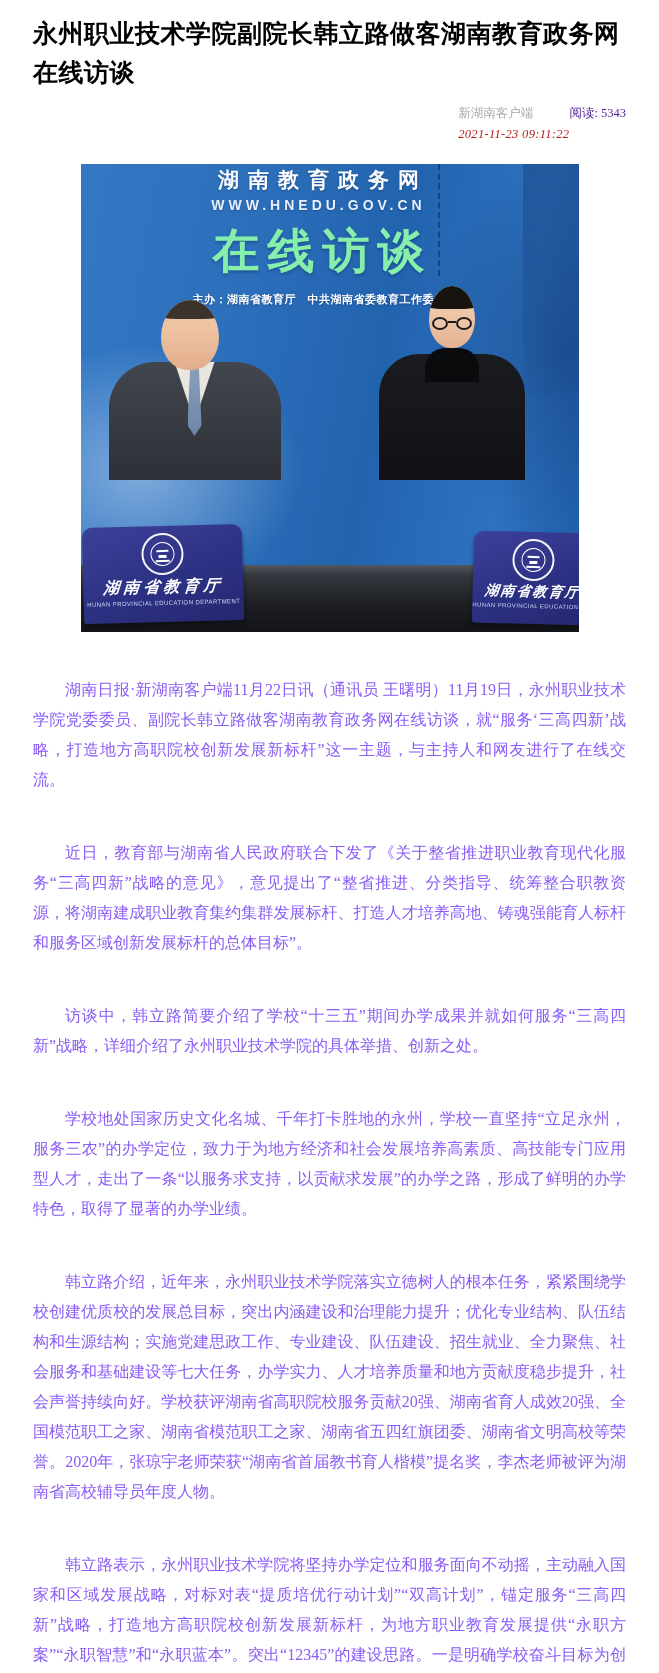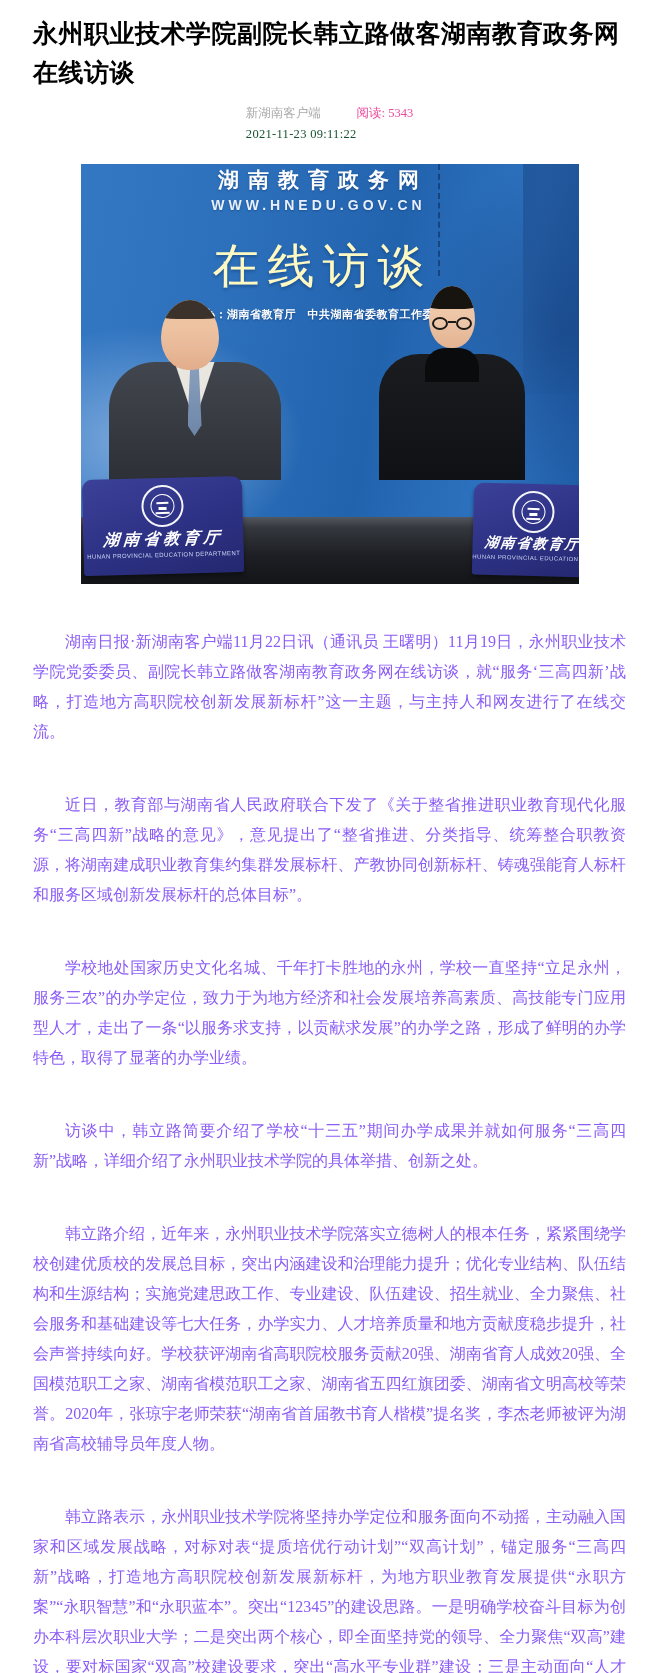--- a/index.html
+++ b/index.html
@@ -15,33 +15,33 @@
   .title {
     font-size: 25px;
     line-height: 39px;
     font-weight: 700;
     color: #000000;
     letter-spacing: 0.5px;
   }
   .meta-row {
     margin-top: 13px;
     display: flex;
-    justify-content: center;
+    justify-content: flex-end;
     align-items: flex-start;
   }
   .meta-left { display: flex; flex-direction: column; gap: 5px; }
   .source { font-size: 12.5px; color: #a9a9a9; }
-  .pubtime { font-size: 12.5px; color: #14532d; letter-spacing: .3px; }
-  .read { font-size: 12.5px; color: #ec4899; }
+  .pubtime { font-size: 12.5px; color: #b91c1c; letter-spacing: .3px; font-style: italic; }
+  .read { font-size: 12.5px; color: #4c1d95; }
 
   
   .photo {
     position: relative;
     width: 498px;
-    height: 420px;
+    height: 468px;
     margin: 22px auto 0;
     overflow: hidden;
     background: #2a6cb5;
   }
   .photo-bg {
     position: absolute; inset: 0;
     background:
       radial-gradient(ellipse 45% 38% at 12% 66%, rgba(190,216,245,.55), rgba(190,216,245,0) 72%),
       radial-gradient(ellipse 40% 60% at 97% 40%, rgba(10,40,95,.38), rgba(10,40,95,0) 70%),
       linear-gradient(100deg, #3478c4 0%, #2c6fba 30%, #2263ae 58%, #2e73c0 82%, #1f5da8 100%);
@@ -64,22 +64,22 @@
     letter-spacing: 9px; padding-left: 9px; white-space: nowrap;
     text-shadow: 0 1px 2px rgba(0,30,80,.35);
   }
   .b-url {
     font-family: "Liberation Sans", sans-serif;
     font-size: 14px; font-weight: 700; color: #e9f0fb;
     letter-spacing: 4px; margin-top: 3px; white-space: nowrap;
     text-shadow: 0 1px 2px rgba(0,30,80,.3);
   }
   .b-program {
-    font-size: 47px; font-weight: 400; color: #fef9c3;
-    letter-spacing: 8px; padding-left: 8px; margin-top: 22px; white-space: nowrap;
+    font-size: 47px; font-weight: 700; color: #86efac;
+    letter-spacing: 8px; padding-left: 8px; margin-top: 7px; white-space: nowrap;
     text-shadow: 0 2px 3px rgba(0,25,70,.3);
   }
   .b-org {
     font-family: "Liberation Sans", sans-serif;
     font-size: 11px; font-weight: 700; color: #ffffff;
     margin-top: 9px; white-space: nowrap; letter-spacing: .5px;
     text-shadow: 0 1px 2px rgba(0,30,80,.35);
   }
 
   
@@ -244,20 +244,20 @@
       <div class="seal">
           <div class="seal-inner"></div>
         </div>
       <div class="seal-cn">湖南省教育厅</div>
       <div class="seal-en">HUNAN PROVINCIAL EDUCATION DEPARTMENT</div>
     </div>
   </div>
 
   <div class="body-text">
       <p class="para">湖南日报·新湖南客户端11月22日讯（通讯员 王曙明）11月19日，永州职业技术学院党委委员、副院长韩立路做客湖南教育政务网在线访谈，就“服务‘三高四新’战略，打造地方高职院校创新发展新标杆”这一主题，与主持人和网友进行了在线交流。</p>
-      <p class="para">近日，教育部与湖南省人民政府联合下发了《关于整省推进职业教育现代化服务“三高四新”战略的意见》，意见提出了“整省推进、分类指导、统筹整合职教资源，将湖南建成职业教育集约集群发展标杆、产教协同创新标杆、铸魂强能育人标杆和服务区域创新发展标杆的总体目标”。</p>
+      <p class="para">近日，教育部与湖南省人民政府联合下发了《关于整省推进职业教育现代化服务“三高四新”战略的意见》，意见提出了“整省推进、分类指导、统筹整合职教资源，将湖南建成职业教育集约集群发展标杆、打造人才培养高地、铸魂强能育人标杆和服务区域创新发展标杆的总体目标”。</p>
+      <p class="para">访谈中，韩立路简要介绍了学校“十三五”期间办学成果并就如何服务“三高四新”战略，详细介绍了永州职业技术学院的具体举措、创新之处。</p>
       <p class="para">学校地处国家历史文化名城、千年打卡胜地的永州，学校一直坚持“立足永州，服务三农”的办学定位，致力于为地方经济和社会发展培养高素质、高技能专门应用型人才，走出了一条“以服务求支持，以贡献求发展”的办学之路，形成了鲜明的办学特色，取得了显著的办学业绩。</p>
-      <p class="para">访谈中，韩立路简要介绍了学校“十三五”期间办学成果并就如何服务“三高四新”战略，详细介绍了永州职业技术学院的具体举措、创新之处。</p>
       <p class="para">韩立路介绍，近年来，永州职业技术学院落实立德树人的根本任务，紧紧围绕学校创建优质校的发展总目标，突出内涵建设和治理能力提升；优化专业结构、队伍结构和生源结构；实施党建思政工作、专业建设、队伍建设、招生就业、全力聚焦、社会服务和基础建设等七大任务，办学实力、人才培养质量和地方贡献度稳步提升，社会声誉持续向好。学校获评湖南省高职院校服务贡献20强、湖南省育人成效20强、全国模范职工之家、湖南省模范职工之家、湖南省五四红旗团委、湖南省文明高校等荣誉。2020年，张琼宇老师荣获“湖南省首届教书育人楷模”提名奖，李杰老师被评为湖南省高校辅导员年度人物。</p>
       <p class="para">韩立路表示，永州职业技术学院将坚持办学定位和服务面向不动摇，主动融入国家和区域发展战略，对标对表“提质培优行动计划”“双高计划”，锚定服务“三高四新”战略，打造地方高职院校创新发展新标杆，为地方职业教育发展提供“永职方案”“永职智慧”和“永职蓝本”。突出“12345”的建设思路。一是明确学校奋斗目标为创办本科层次职业大学；二是突出两个核心，即全面坚持党的领导、全力聚焦“双高”建设，要对标国家“双高”校建设要求，突出“高水平专业群”建设；三是主动面向“人才培养”“社会培训”“技术服务”三大战场，突出招生就业“一把手”工程，打造办学品牌；四是着力深化“思想建设”“制度建设”“队伍建设”“文化建设”等四项改革，突出治理能力建设，构建良好发展生态环境；五是全力打造“生态化”“智能化”“协同化”“标准化”“特色化”等“五化”校园，不断提升人才培养质量。重点建设任务与举措为“八大工程”，即：实施党建引领工程，夯实育人政治基础；实施质量诊改工程，打造人才培养高地；实施青蓝兴校工程，建设双师教学团队；实施双创教育工程，提高就业创业质量；实施提质赋能工程，完善学校治理体系；实施服务发展工程，创新科技服务平台；实施对外交流工程，提升国际合作水平；实施文化品牌工程，创建“五化”文明校园。</p>
     </div>
 
 </div>
 
 </body></html>

